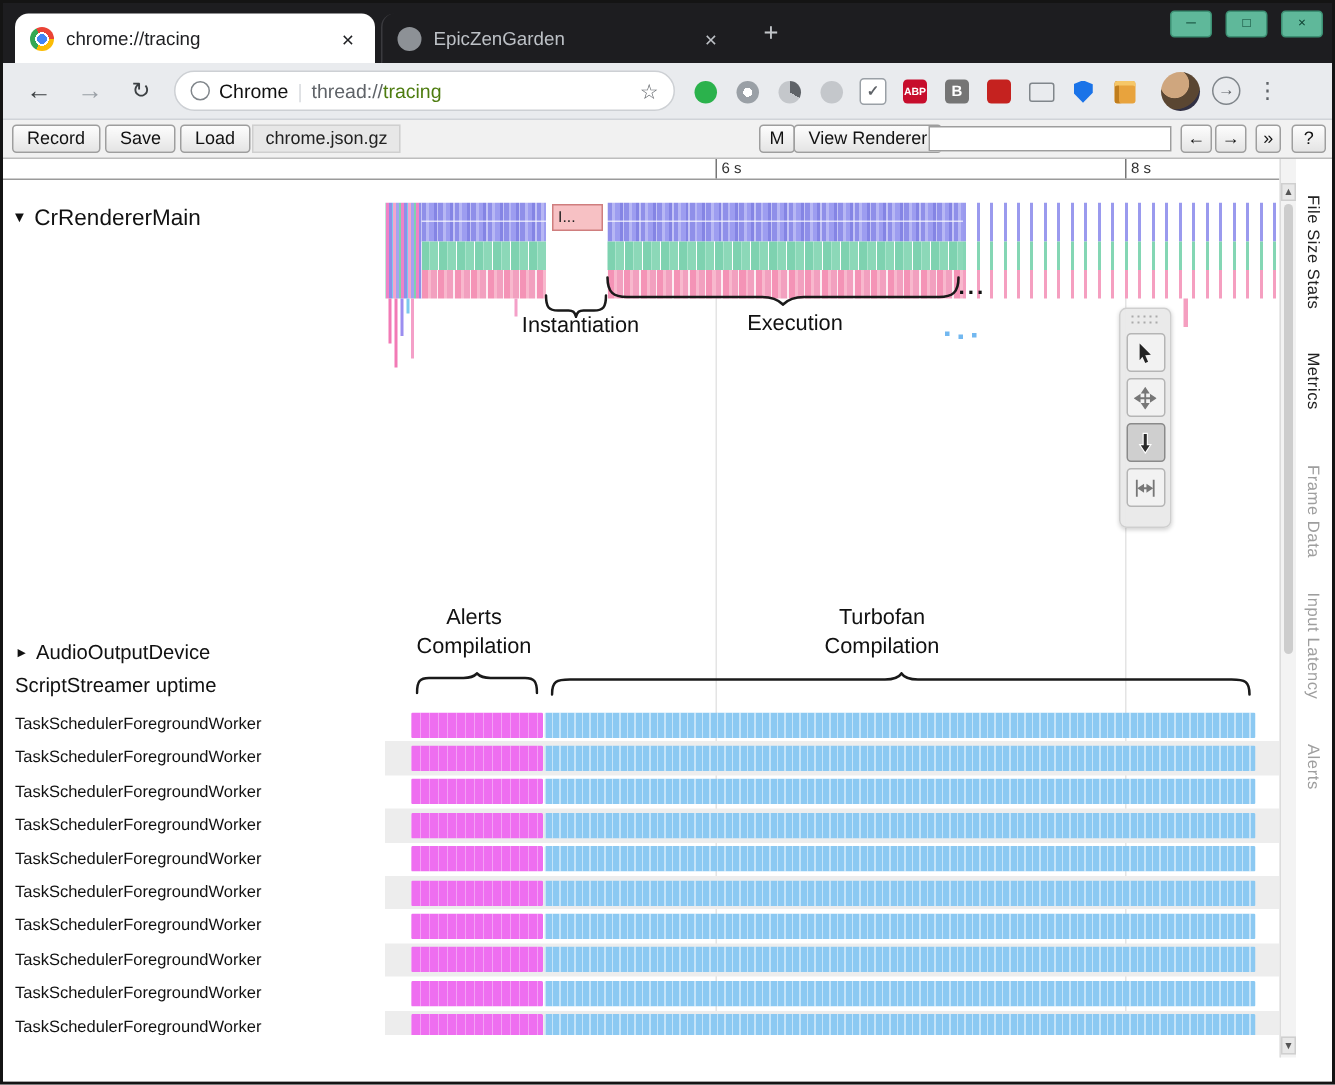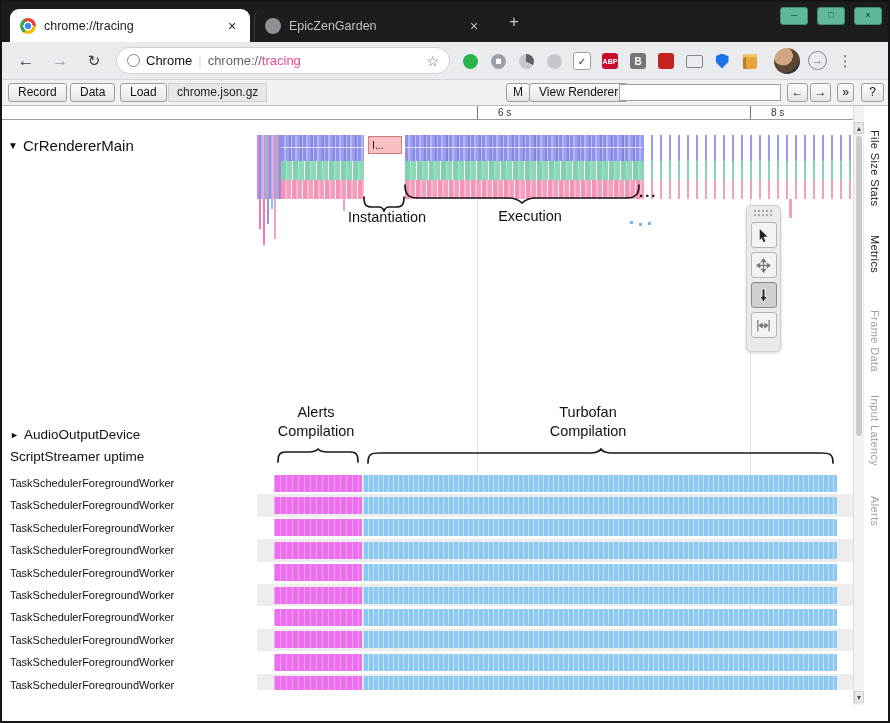--- a/index.html
+++ b/index.html
@@ -30,21 +30,21 @@
             border-bottom:1px solid #d0d3d8;box-sizing:border-box;}
   .navbtn{position:absolute;top:7px;width:24px;height:24px;text-align:center;line-height:24px;
           font-size:17px;color:#3c4043;border-radius:50%;}
   .navbtn.disabled{color:#9aa0a6;}
   .omnibox{position:absolute;left:114px;top:5px;width:334px;height:27px;background:#fff;
            border:1px solid #cdd0d4;border-radius:14px;display:flex;align-items:center;
            padding:0 10px;gap:6px;box-sizing:border-box;font-size:13px;}
   .site-icon{width:11px;height:11px;border:1.5px solid #80868b;border-radius:50%;flex:0 0 11px;}
   .ob-sep{color:#dadce0;}
   .ob-scheme{color:#5f6368;}
-  .ob-path{color:#ec4899;}
+  .ob-path{color:#4d7c0f;}
   .ob-spacer{flex:1;}
   .star{color:#5f6368;font-size:14px;}
   .ext{position:absolute;top:9px;width:20px;height:20px;display:flex;align-items:center;
        justify-content:center;font-size:11px;color:#5f6368;}
   .ext .dot{width:15px;height:15px;border-radius:50%;}
   .badge{width:16px;height:16px;border-radius:3px;color:#fff;font-size:7px;font-weight:bold;
          display:flex;align-items:center;justify-content:center;}
   .monitor{width:15px;height:11px;border:1.6px solid #80868b;border-radius:2px;}
   .shield{width:13px;height:15px;background:#1a73e8;clip-path:polygon(50% 0,100% 18%,100% 55%,50% 100%,0 55%,0 18%);}
   .book{width:14px;height:15px;background:#e8a33d;border-radius:2px;
@@ -63,21 +63,21 @@
         border:1px solid #9e9e9e;border-radius:3px;font-size:12px;line-height:17px;
         padding:0 9px;box-sizing:border-box;color:#111;text-align:center;}
   .tfile{position:absolute;top:3px;height:19px;background:#e7e7e7;border:1px solid #cfcfcf;
          font-size:12px;line-height:17px;padding:0 8px;color:#222;box-sizing:border-box;}
   .tsearch{position:absolute;left:617px;top:4px;width:162px;height:17px;border:1px solid #9e9e9e;
            font-size:12px;padding:0 3px;box-sizing:border-box;background:#fff;font-family:inherit;}
 
   
   .ruler{position:absolute;left:0;top:104px;width:851px;height:14px;background:#fff;
          border-bottom:1px solid #9a9a9a;box-sizing:border-box;}
-  .rtick{position:absolute;top:0;height:13px;border-left:1px solid #777;padding-left:20px;
+  .rtick{position:absolute;top:0;height:13px;border-left:1px solid #777;padding-left:3px;
          font-size:10px;color:#333;line-height:13px;}
   .phdr{position:absolute;left:0;width:851px;height:15px;background:#d6d6d6;
         border-bottom:1px solid #bdbdbd;font-size:11px;line-height:15px;color:#1c1c1c;
         padding-left:6px;box-sizing:border-box;white-space:nowrap;}
   .phdr .tri{font-size:8px;margin-right:4px;vertical-align:1px;}
 
   
   .tracks{position:absolute;left:0;top:133px;width:851px;height:555px;background:#fff;overflow:hidden;}
   .gridline{position:absolute;top:0;bottom:0;width:1px;background:#e4e4e4;}
   .cr-label{position:absolute;left:6px;top:2px;font-size:15px;}
@@ -165,21 +165,21 @@
   </div>
 
   <div class="btoolbar">
     <div class="navbtn" style="left:12px">←</div>
     <div class="navbtn disabled" style="left:46px">→</div>
     <div class="navbtn" style="left:80px;font-size:15px">↻</div>
     <div class="omnibox">
       <span class="site-icon"></span>
       <span>Chrome</span>
       <span class="ob-sep">|</span>
-      <span><span class="ob-scheme">chrome://</span><span class="ob-path">tracing</span></span>
+      <span><span class="ob-scheme">thread://</span><span class="ob-path">tracing</span></span>
       <span class="ob-spacer"></span>
       <span class="star">☆</span>
     </div>
     <div class="ext" style="left:458px">
         <span class="dot" style="background:#2bb24c"></span>
       </div>
     <div class="ext" style="left:486px">
         <span class="dot" style="background:radial-gradient(circle,#fff 0 3px,#9aa0a6 3px)"></span>
       </div>
     <div class="ext" style="left:514px">
@@ -209,21 +209,21 @@
     <div class="ext" style="left:738px">
         <span class="book"></span>
       </div>
     <div class="avatar" style="left:772px"></div>
     <div class="arrowcirc" style="left:806px">→</div>
     <div class="kebab" style="left:834px">⋮</div>
   </div>
 
   <div class="ttoolbar">
     <div class="tbtn" style="left:6px">Record</div>
-    <div class="tbtn" style="left:68px">Data</div>
+    <div class="tbtn" style="left:68px">Save</div>
     <div class="tbtn" style="left:118px">Load</div>
     <div class="tfile" style="left:166px">chrome.json.gz</div>
     <div class="tbtn" style="left:504px;padding:0 6px">M</div>
     <div class="tbtn" style="left:527px">View Renderer</div>
     <input class="tsearch" value="" style="">
     <div class="tbtn" style="left:785px;width:21px;padding:0">←</div>
     <div class="tbtn" style="left:808px;width:21px;padding:0">→</div>
     <div class="tbtn" style="left:835px;width:17px;padding:0">»</div>
     <div class="tbtn" style="left:859px;width:23px;padding:0">?</div>
   </div>

